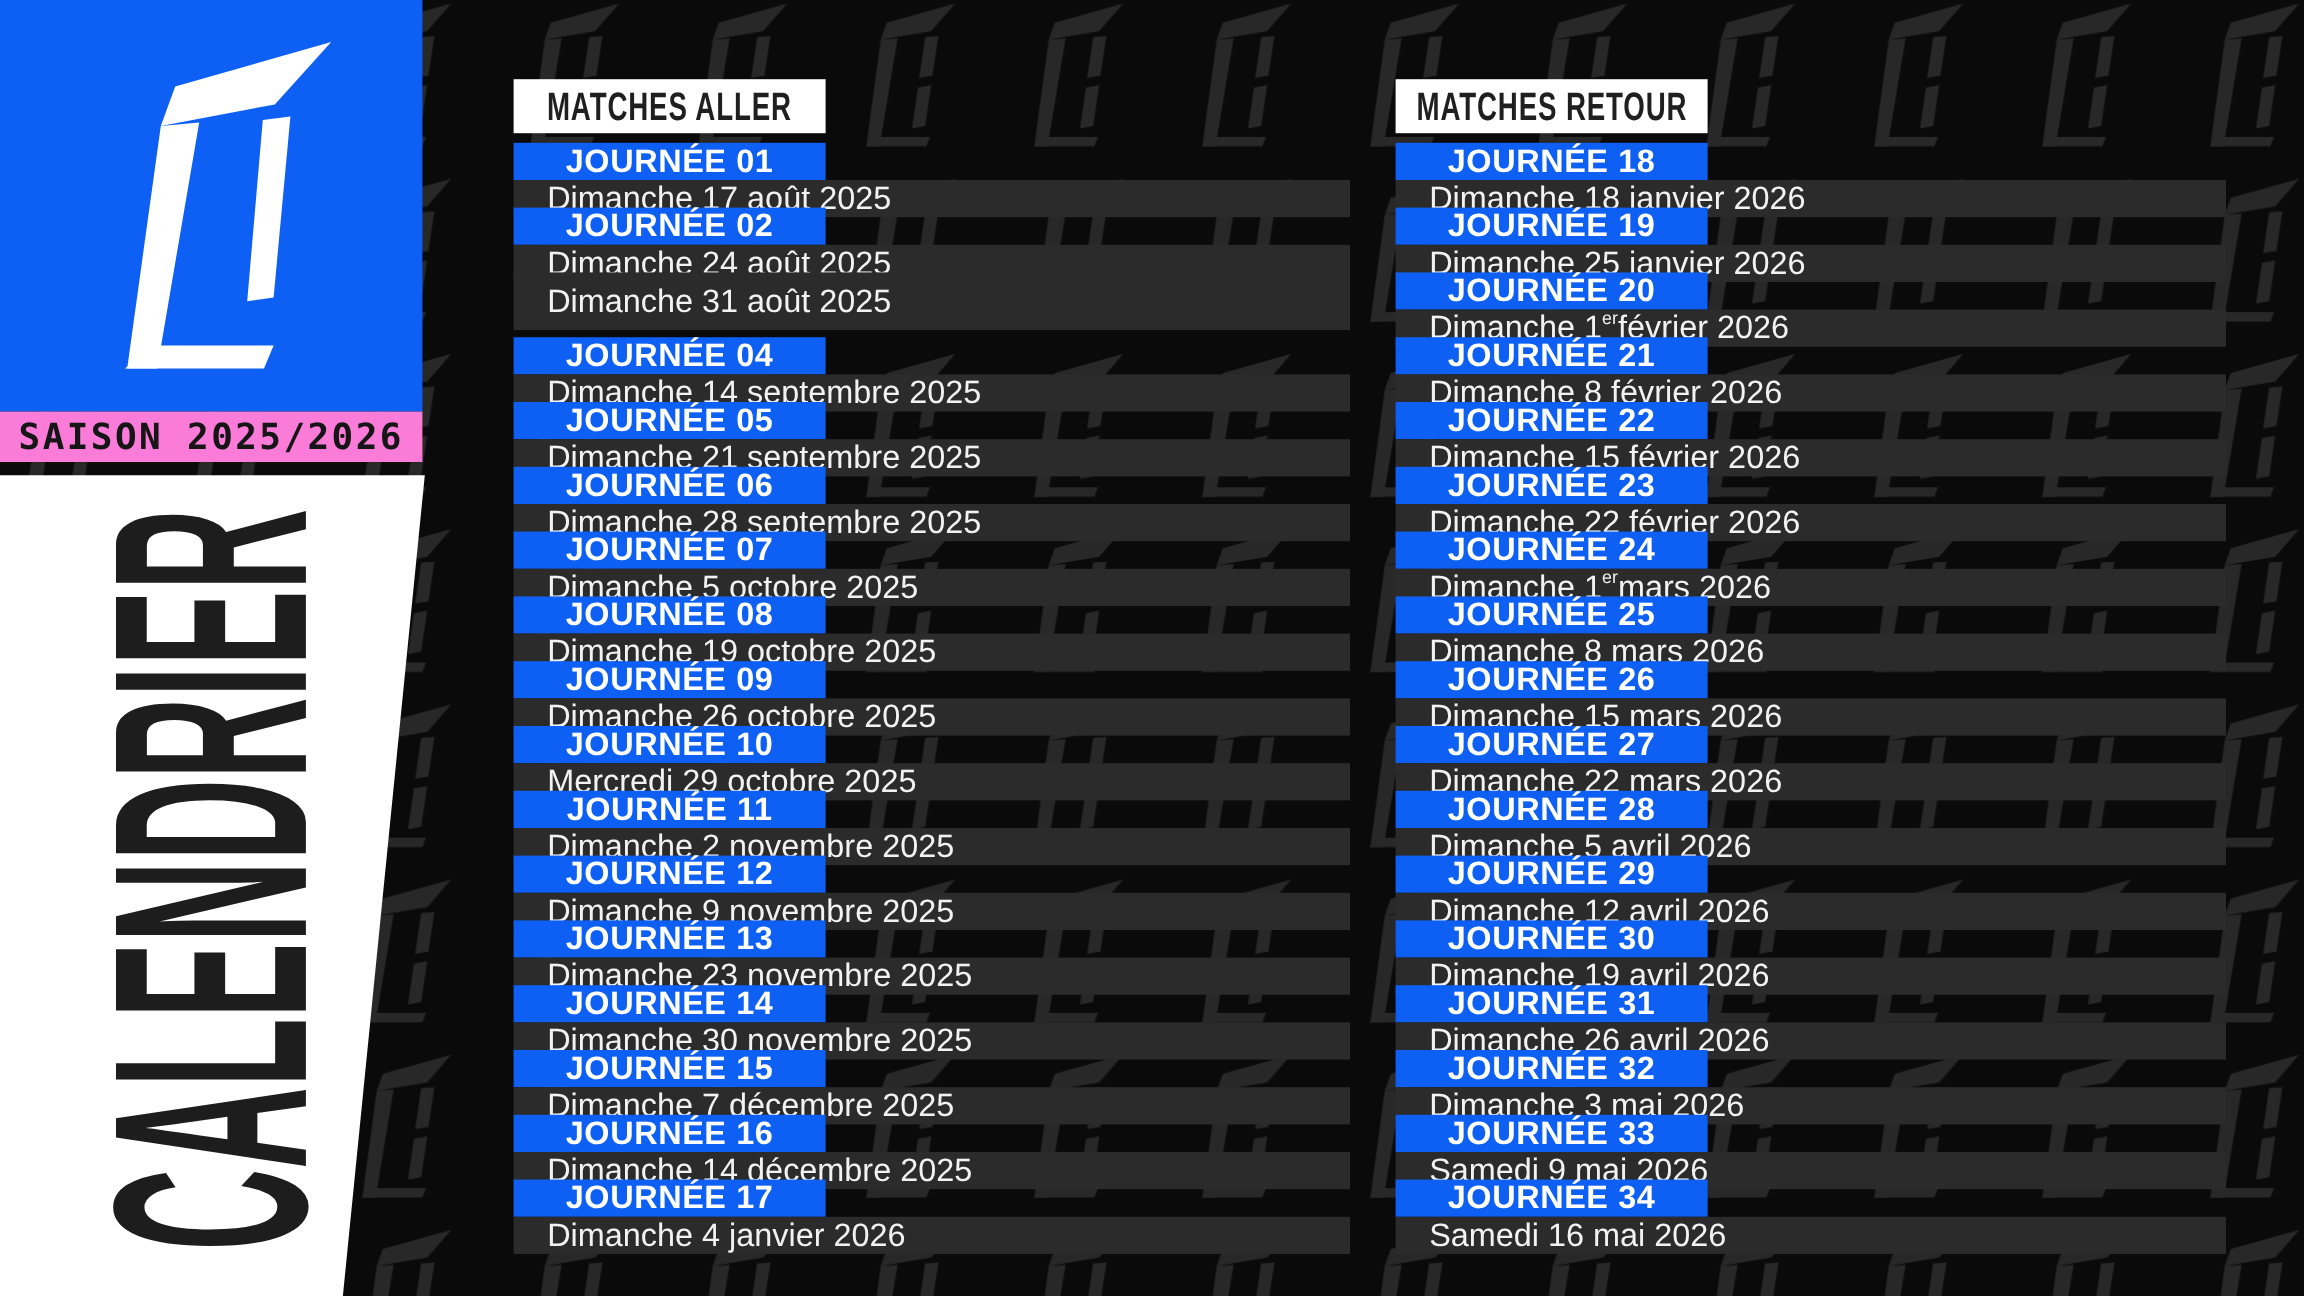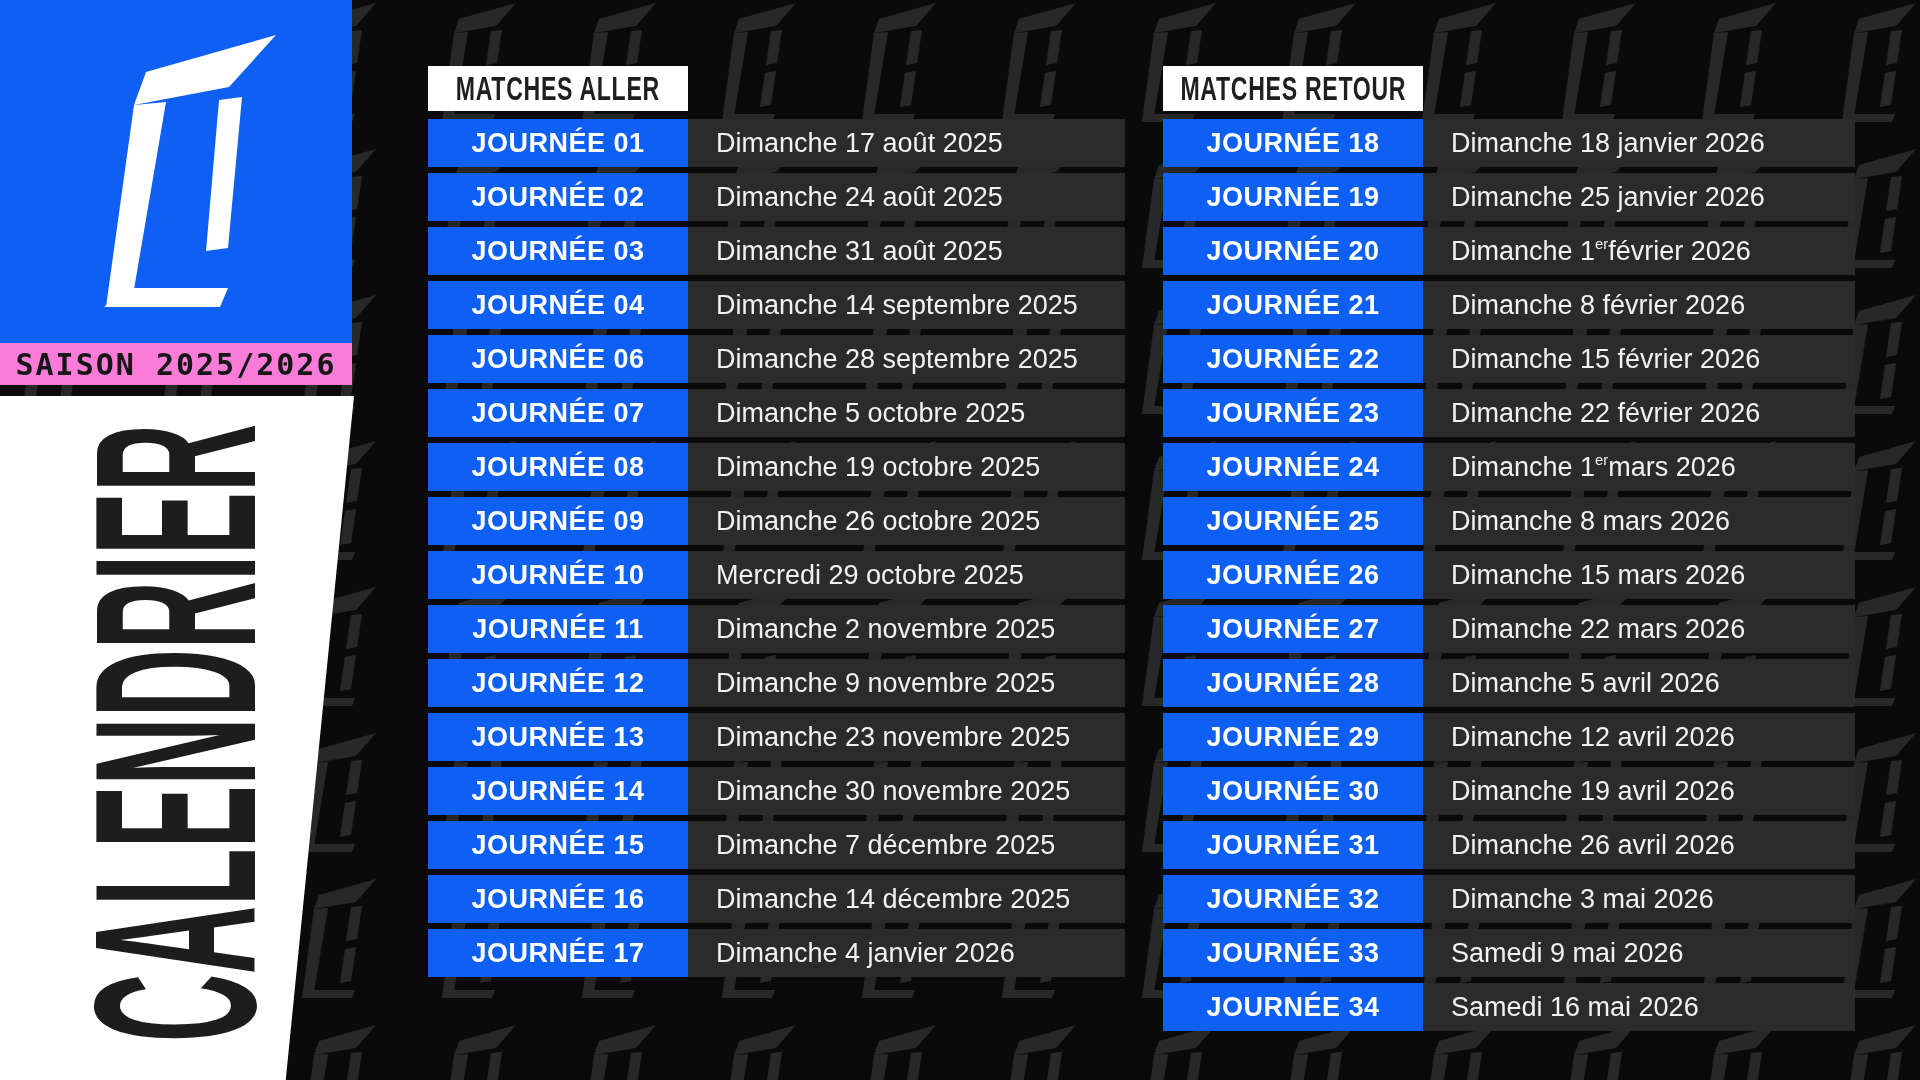--- a/index.html
+++ b/index.html
@@ -45,21 +45,21 @@
   .col.retour{left:1163px; width:692px;}
   .col-header{
     width:260px; height:45px; background:#ffffff;
     display:flex; align-items:center; justify-content:center;
   }
   .col-header span{
     font-weight:700; font-size:33px; letter-spacing:1px; color:#1f1f1f;
     white-space:nowrap; transform:scaleX(0.70);
   }
   .rows{margin-top:8px;}
-  .row{display:flex; height:48px; margin-bottom:6px;}
+  .row{display:flex; height:48px; margin-bottom:6px;flex-direction:column;}
   .row-label{
     width:260px; flex:none; background:#0e5ff3; color:#ffffff;
     display:flex; align-items:center; justify-content:center;
     font-weight:700; font-size:27px; letter-spacing:0.5px; white-space:nowrap;
   }
   .row-date{
     flex:1; background:#2b2b2b; color:#f2f2f2;
     display:flex; align-items:center; padding-left:28px;
     font-size:27px; font-weight:400; white-space:nowrap;
   }
@@ -117,26 +117,29 @@
     <div class="rows">
         <div class="row">
           <div class="row-label">JOURNÉE 01</div>
           <div class="row-date">Dimanche 17 août 2025</div>
         </div>
         <div class="row">
           <div class="row-label">JOURNÉE 02</div>
           <div class="row-date">Dimanche 24 août 2025</div>
         </div>
         <div class="row">
-          <div class="row-label">JOURNÉE 03</div>
           <div class="row-date">Dimanche 31 août 2025</div>
         </div>
         <div class="row">
           <div class="row-label">JOURNÉE 04</div>
           <div class="row-date">Dimanche 14 septembre 2025</div>
+        </div>
+        <div class="row">
+          <div class="row-label">JOURNÉE 05</div>
+          <div class="row-date">Dimanche 21 septembre 2025</div>
         </div>
         <div class="row">
           <div class="row-label">JOURNÉE 06</div>
           <div class="row-date">Dimanche 28 septembre 2025</div>
         </div>
         <div class="row">
           <div class="row-label">JOURNÉE 07</div>
           <div class="row-date">Dimanche 5 octobre 2025</div>
         </div>
         <div class="row">

